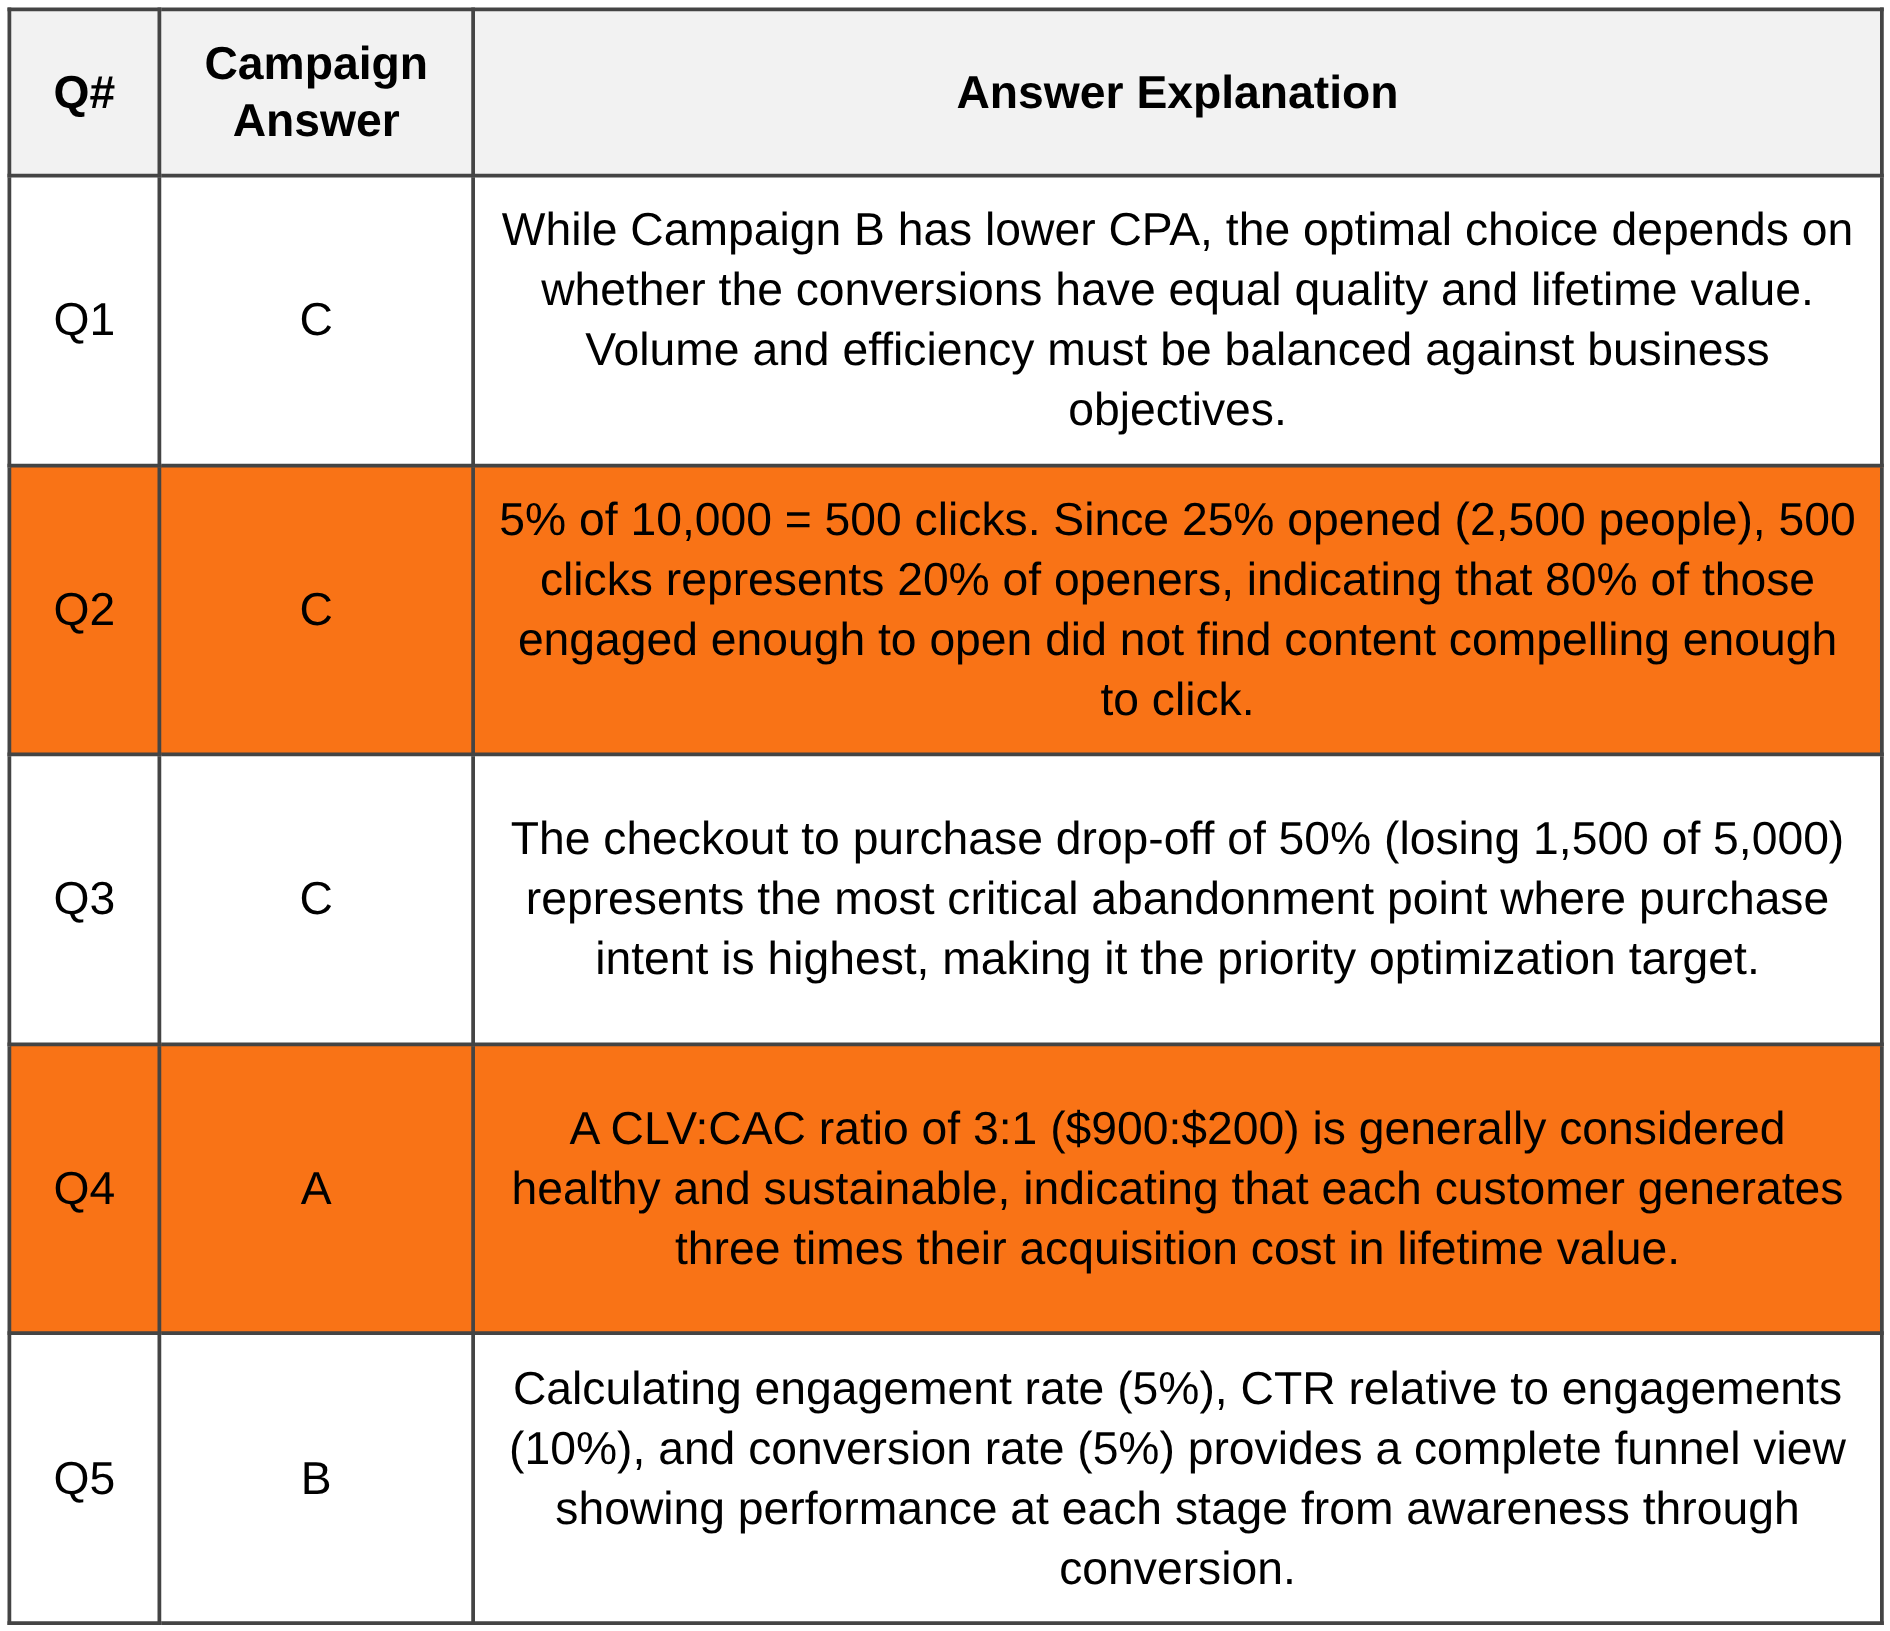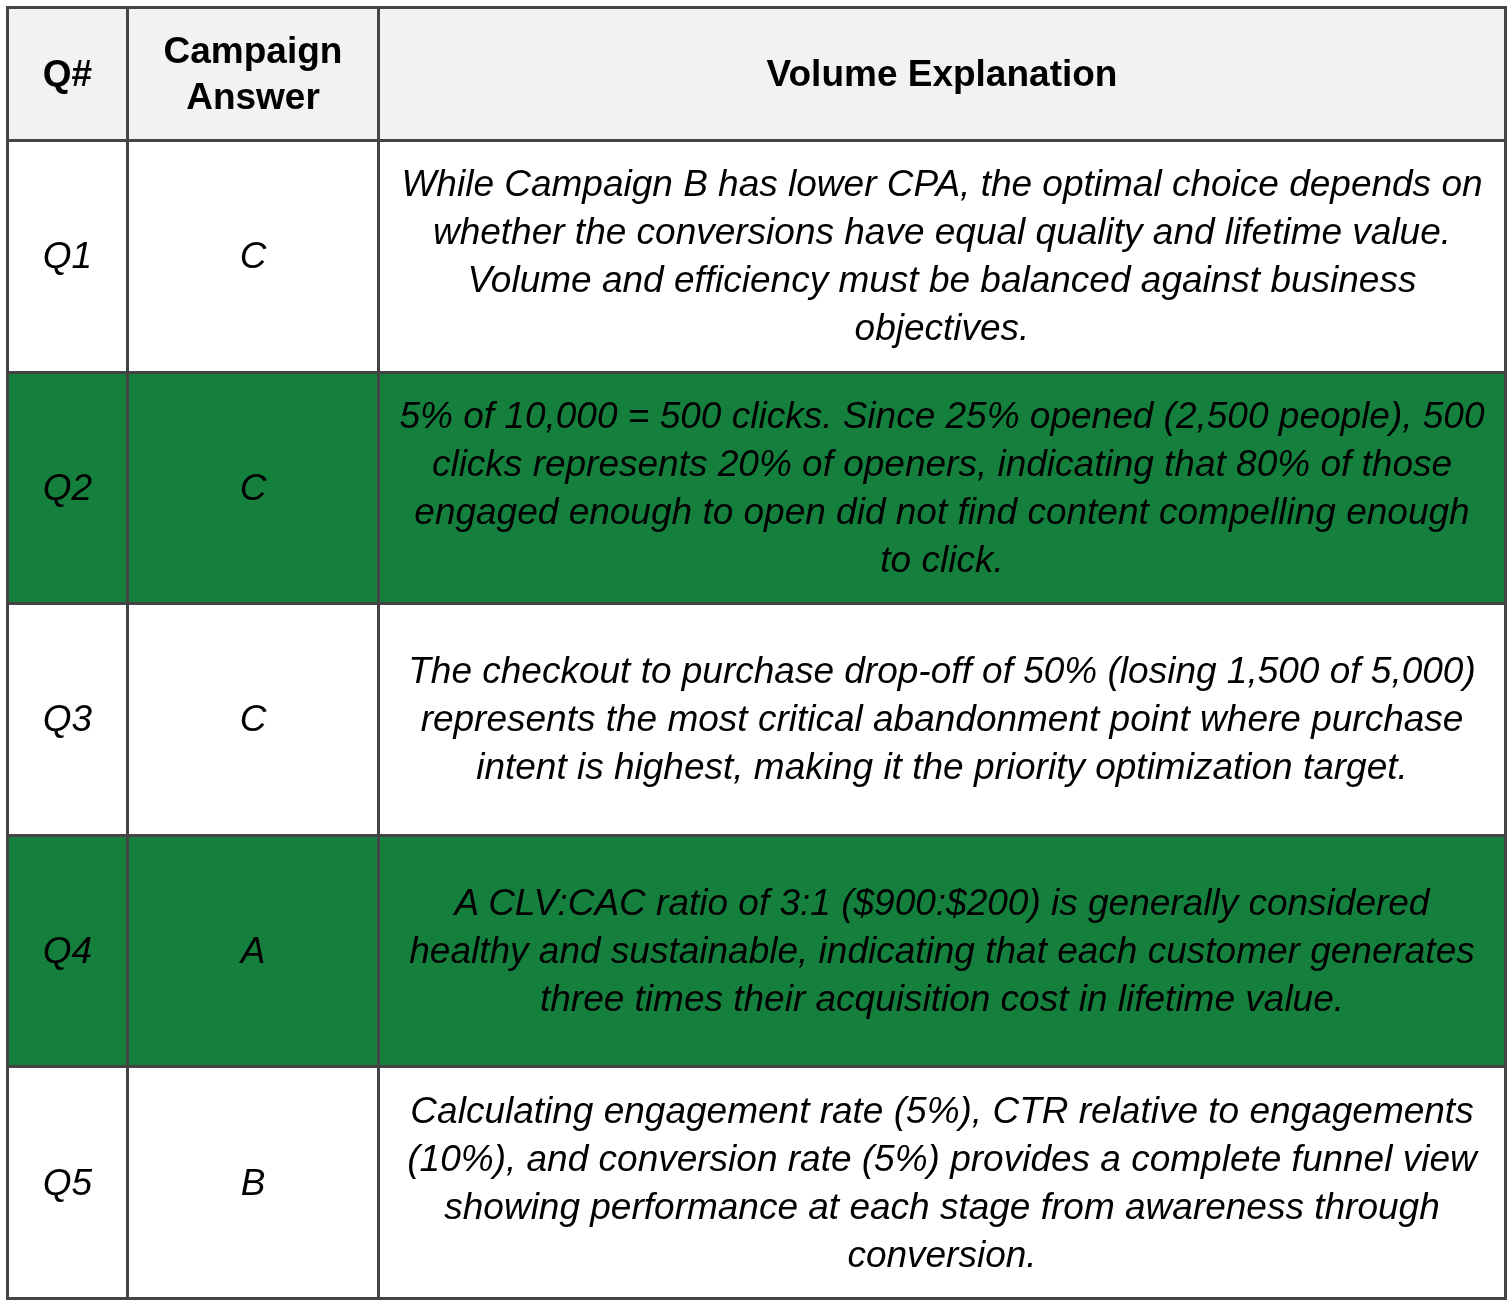--- a/index.html
+++ b/index.html
@@ -22,40 +22,39 @@
     background: #f2f2f2;
     font-weight: bold;
     font-size: 37px;
     line-height: 46px;
     height: 130px;
   }
   table.answers td {
     font-size: 37px;
     line-height: 48px;
     height: 225px;
-    font-style: italic;
   }
-  table.answers tr.alt td { background: #15803d; }
+  table.answers tr.alt td { background: #f97316; }
   col.c1 { width: 120px; }
   col.c2 { width: 251px; }
 </style>
 </head>
 <body>
 
 <table class="answers">
   <colgroup>
       <col class="c1">
       <col class="c2">
       <col>
     </colgroup>
   <thead>
     <tr>
       <th>Q#</th>
       <th>Campaign Answer</th>
-      <th>Volume Explanation</th>
+      <th>Answer Explanation</th>
     </tr>
   </thead>
   <tbody>
     <tr>
       <td>Q1</td>
       <td>C</td>
       <td>While Campaign B has lower CPA, the optimal choice depends on whether the conversions have equal quality and lifetime value. Volume and efficiency must be balanced against business objectives.</td>
     </tr>
     <tr class="alt">
       <td>Q2</td>

